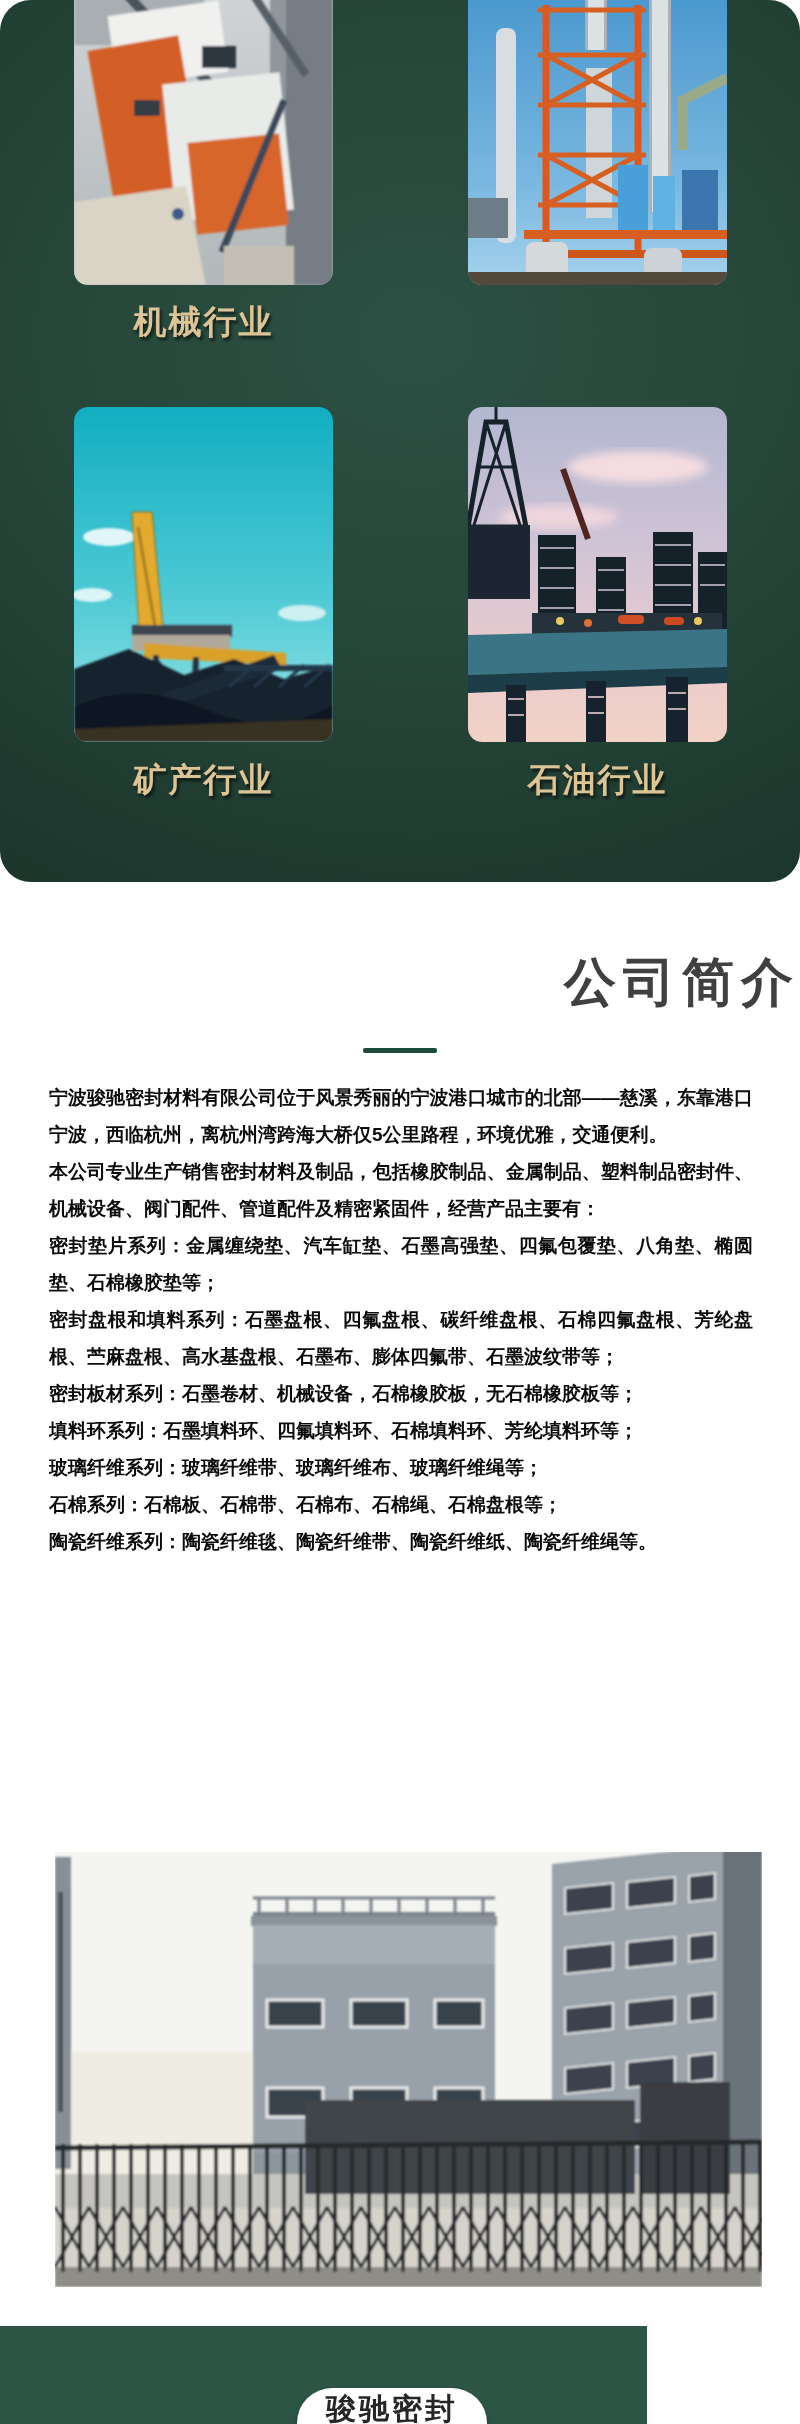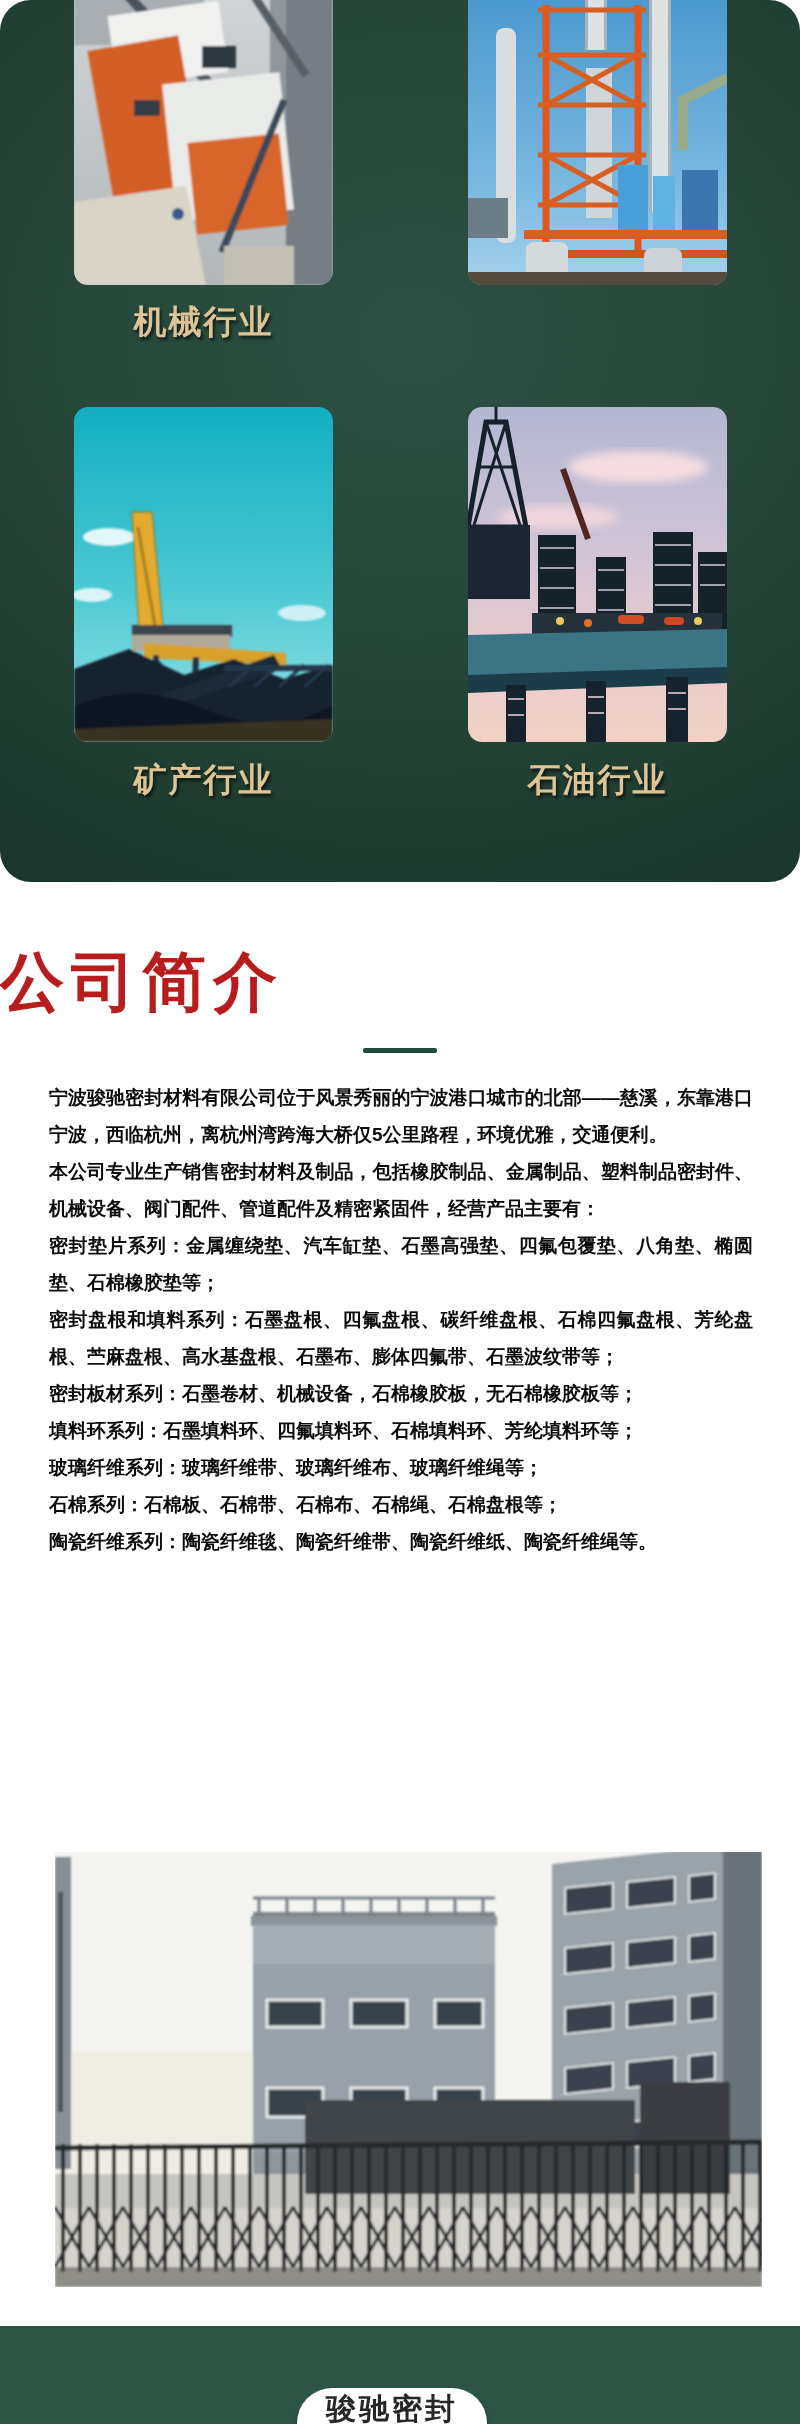--- a/index.html
+++ b/index.html
@@ -29,39 +29,39 @@
     font-size:33px;line-height:36px;letter-spacing:2px;
     color:#dcc496;text-shadow:2px 3px 3px rgba(0,0,0,0.6);
   }
   .label-machinery{left:74px;top:304px;}
   .label-chemical{left:468px;top:304px;}
   .label-mining{left:74px;top:762px;}
   .label-petroleum{left:468px;top:762px;}
   
   .intro{position:absolute;left:0;top:882px;width:800px;height:1444px;background:#ffffff;}
   .intro-title{
-    margin:0;padding-top:68px;text-align:left;
-    font-size:64px;line-height:64px;font-weight:700;letter-spacing:7px;
-    color:#b91c1c;
+    margin:0;padding-top:68px;text-align:right;
+    font-size:52px;line-height:64px;font-weight:700;letter-spacing:7px;
+    color:#404040;
   }
   .title-divider{width:74px;height:5px;border-radius:2px;background:#1d4a3a;margin:34px auto 0 auto;}
   .paragraphs{
     margin:26px 47px 0 49px;height:762px;overflow:hidden;
     font-size:19px;line-height:37px;font-weight:700;color:#0c0c0c;
     text-align:justify;word-break:break-all;
   }
   .paragraphs p{margin:0;padding:0;}
   
   .factory-photo{
     position:absolute;left:55px;top:1852px;width:707px;height:435px;overflow:hidden;background:#f4f4f1;
   }
   .factory-photo svg{display:block;width:100%;height:100%;}
   
   .footer{
-    position:absolute;left:0;top:2326px;width:800px;height:98px;
+    position:absolute;left:0;top:2326px;width:647px;height:98px;
     background:#2d5546;overflow:hidden;
   }
   .brand-pill{
     position:absolute;left:297px;top:62px;width:190px;height:70px;
     background:#ffffff;border-radius:35px;text-align:center;
     box-shadow:0 2px 4px rgba(0,0,0,0.25);
     cursor:pointer;
   }
   .brand-pill span{
     display:block;padding-top:5px;

